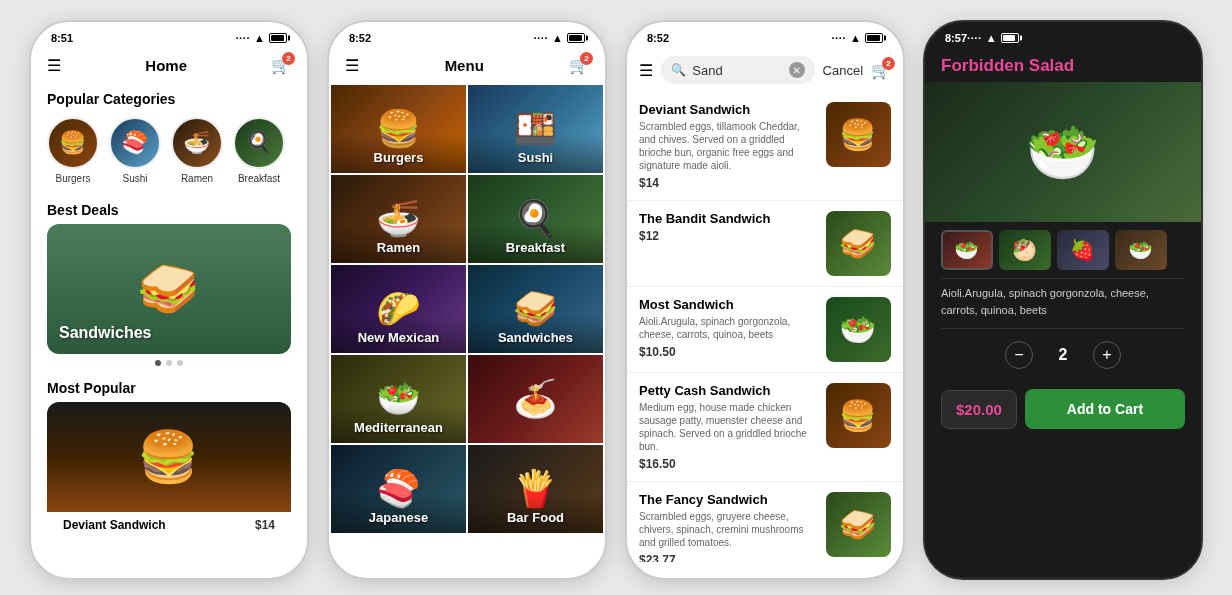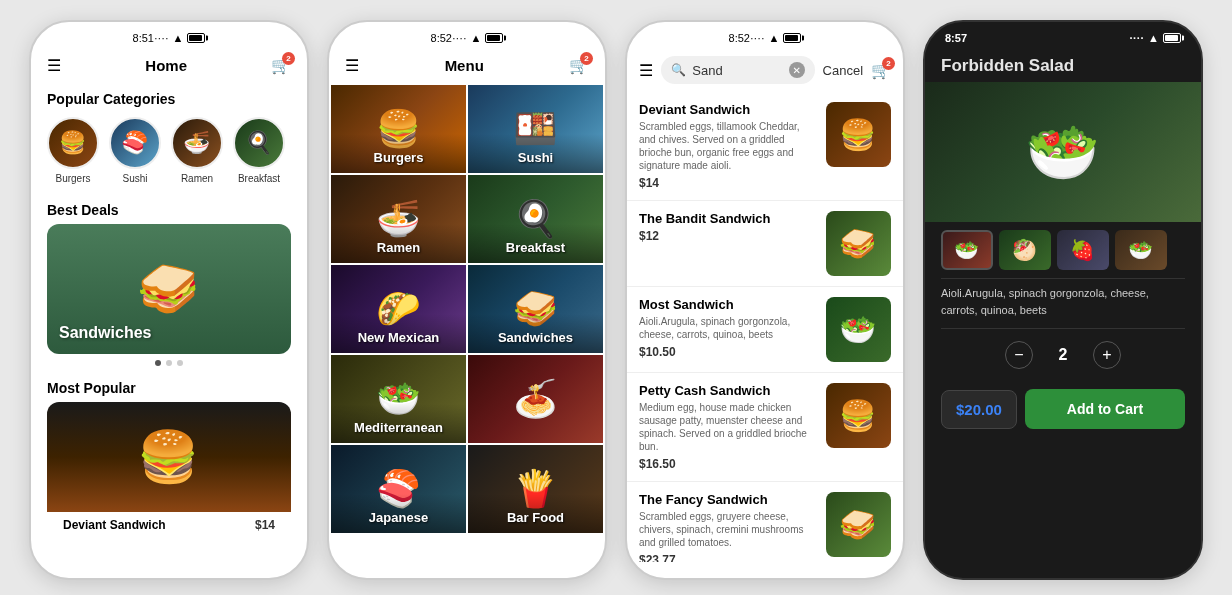--- a/index.html
+++ b/index.html
@@ -32,25 +32,25 @@
       height: 560px;
     }
     .phone-4 {
       width: 280px;
       height: 560px;
     }
 
     
     .status-bar {
       display: flex;
-      justify-content: center;
+      justify-content: space-between;
       align-items: center;
       padding: 10px 20px 4px;
       font-size: 11px;
-      font-weight: 400;
+      font-weight: 700;
     }
     .status-bar-light {
       color: #000;
     }
     .status-icons {
       display: flex;
       gap: 4px;
       align-items: center;
     }
     .battery-icon {
@@ -362,29 +362,29 @@
     .thumb-sandwich { background: linear-gradient(135deg, #2a4a1a, #5a8a3a); }
     .thumb-salad { background: linear-gradient(135deg, #1a4a1a, #3a6a2a); }
 
     
     .phone-dark .phone-content {
       background: #1a1a1a;
       color: #fff;
     }
     .detail-status-bar {
       display: flex;
-      justify-content: space-between;
+      justify-content: flex-start;
       align-items: center;
       padding: 10px 20px 4px;
       color: #fff;
       font-size: 11px;
       font-weight: 600;
     }
     .item-title {
-      color: #e5e5e5;
+      color: #ec4899;
       font-size: 17px;
       font-weight: 700;
       padding: 8px 16px 6px;
     }
     .item-main-img {
       width: 100%;
       height: 140px;
       background: linear-gradient(135deg, #1a2a1a, #2a4a2a, #4a6a3a);
       display: flex;
       align-items: center;
@@ -458,21 +458,21 @@
       display: flex;
       align-items: center;
       gap: 8px;
       padding: 8px 16px;
     }
     .price-box {
       background: #2a2a2a;
       border: 1px solid #444;
       border-radius: 8px;
       padding: 10px 14px;
-      color: #3b82f6;
+      color: #ec4899;
       font-size: 15px;
       font-weight: 700;
     }
     .add-cart-btn {
       flex: 1;
       background: #2d8f3a;
       color: #fff;
       border: none;
       border-radius: 8px;
       padding: 12px;

